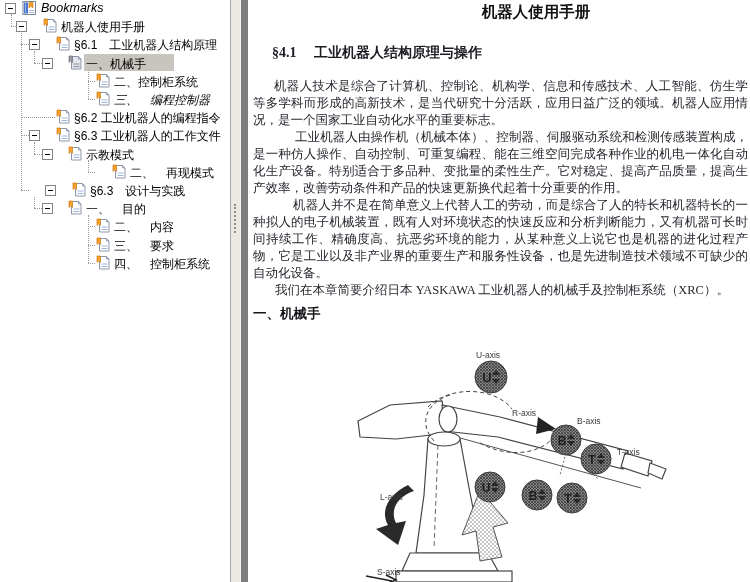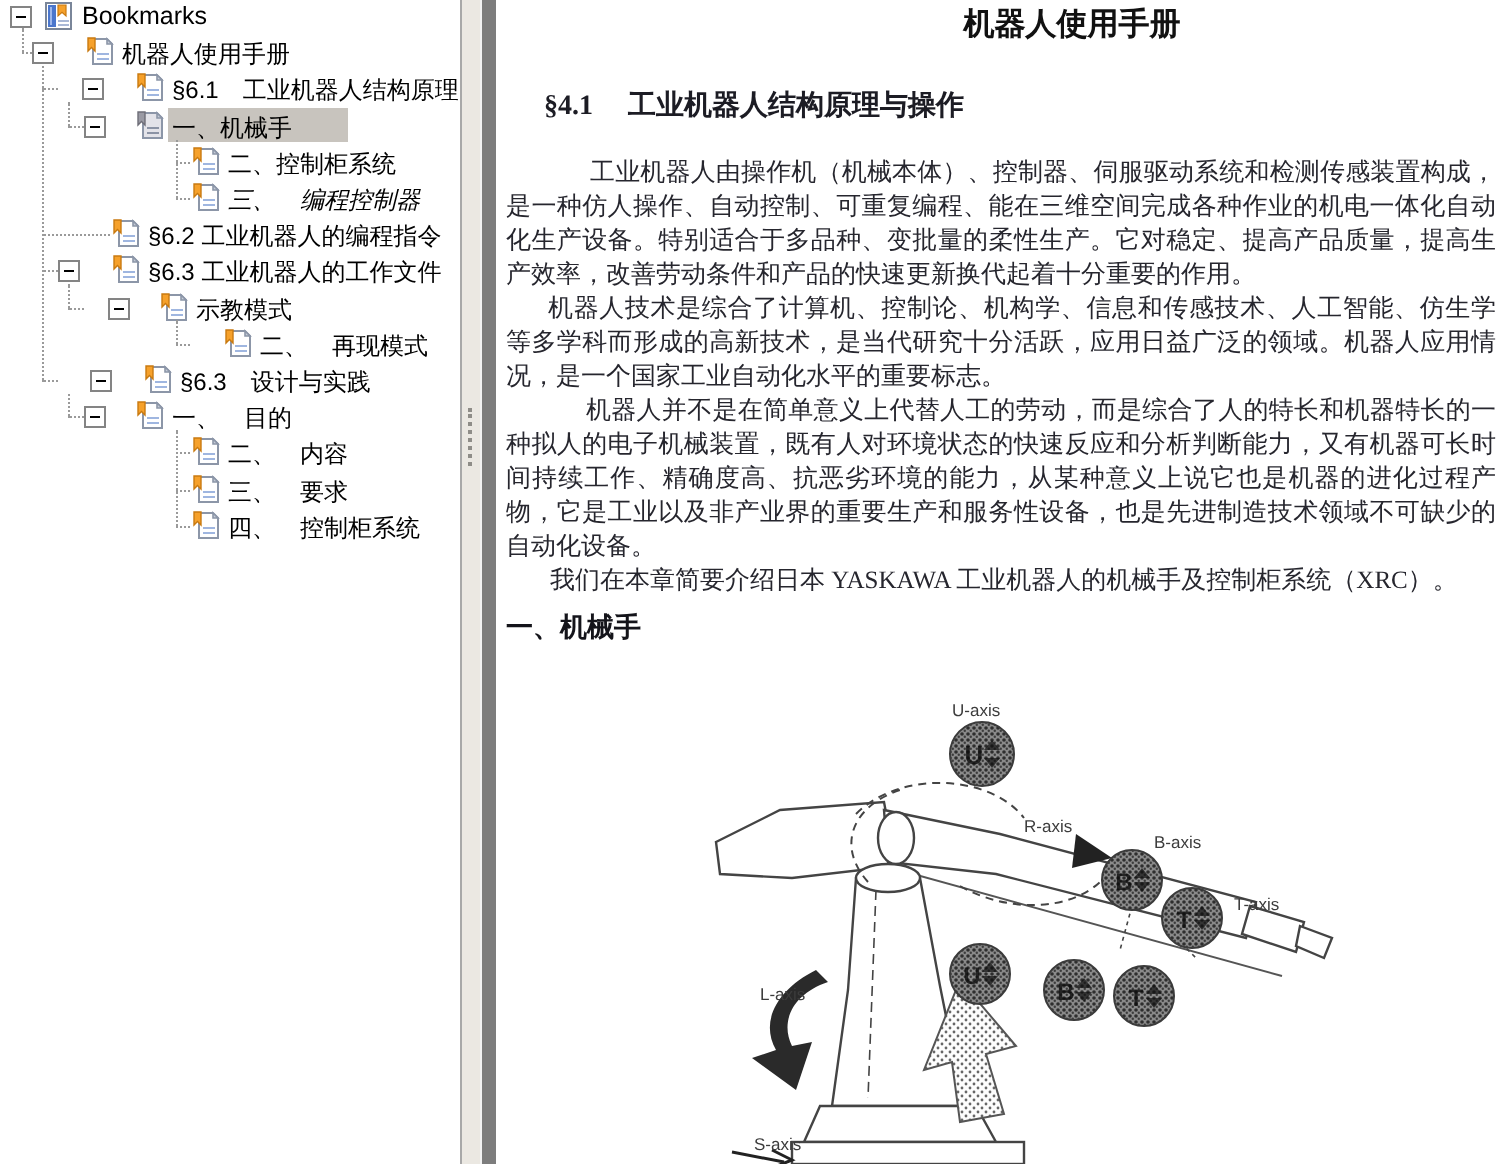--- a/index.html
+++ b/index.html
@@ -3,21 +3,21 @@
 <meta charset="utf-8">
 <style>
   html,body{margin:0;padding:0;background:#fff;}
   .stage{position:relative;width:750px;height:582px;overflow:hidden;background:#fff;
          font-family:"Liberation Sans",sans-serif;-webkit-font-smoothing:antialiased;}
 
   
   .bm-pane{position:absolute;left:0;top:0;width:230px;height:582px;background:#fff;overflow:hidden;}
   .bm-row{position:absolute;height:17px;white-space:nowrap;}
   .bm-label{position:absolute;top:1px;font-size:12px;color:#000;white-space:nowrap;}
-  .bm-root-label{font-size:12.5px;}
+  .bm-root-label{font-size:12.5px;font-style:italic;}
   .bm-selected-bg{position:absolute;top:-1px;height:17px;background:var(--sel-bg,#c8c4be);z-index:0;}
   .bm-label span{position:relative;z-index:1;}
   .expand-box{position:absolute;top:3px;width:11px;height:11px;background:#fff;
               border:1px solid #848484;box-sizing:border-box;z-index:2;}
   .expand-box::after{content:"";position:absolute;left:2px;top:4px;width:5px;height:1px;background:#000;}
   .tree-vline{position:absolute;width:0;border-left:1px dotted #9a9a9a;}
   .tree-stub{position:absolute;height:0;border-top:1px dotted #9a9a9a;}
   .bm-icon{position:absolute;top:0;width:15px;height:16px;}
 
   
@@ -64,21 +64,21 @@
       <div class="expand-box" style="display: block; left: 16px;"></div>
       <svg class="bm-icon" width="15" height="16" viewBox="0 0 15 16" style="left: 43px;">
         <path class="pg" d="M3.5,1.5 h7 l2.5,2.5 v10 h-9.5 Z" fill="#fff" stroke="#8c96a8" stroke-width="1"></path>
         <path class="fold" d="M10.5,1.5 l2.5,2.5 h-2.5 Z" fill="#c6ccd8" stroke="#8c96a8" stroke-width="0.8"></path>
         <path class="flag" d="M1,1 h3.5 v6.5 l-1.75,-1.7 L1,7.5 Z" fill="#f6a12b" stroke="#c97a10" stroke-width="0.7"></path>
         <rect class="ln1" x="5.5" y="8.5" width="6" height="1" fill="#9fb6e0"></rect>
         <rect class="ln2" x="5.5" y="11" width="6" height="1" fill="#9fb6e0"></rect>
       </svg>
       <div class="bm-label" style="left: 61px;"><span>机器人使用手册</span></div>
     </div>
-      <div class="bm-row" style="top: 36px; left: 12px; width: 194px;">
+      <div class="bm-row" style="top: 36px; left: 0px; width: 194px;">
 
       <div class="expand-box" style="display: block; left: 29px;"></div>
       <svg class="bm-icon" width="15" height="16" viewBox="0 0 15 16" style="left: 56px;">
         <path class="pg" d="M3.5,1.5 h7 l2.5,2.5 v10 h-9.5 Z" fill="#fff" stroke="#8c96a8" stroke-width="1"></path>
         <path class="fold" d="M10.5,1.5 l2.5,2.5 h-2.5 Z" fill="#c6ccd8" stroke="#8c96a8" stroke-width="0.8"></path>
         <path class="flag" d="M1,1 h3.5 v6.5 l-1.75,-1.7 L1,7.5 Z" fill="#f6a12b" stroke="#c97a10" stroke-width="0.7"></path>
         <rect class="ln1" x="5.5" y="8.5" width="6" height="1" fill="#9fb6e0"></rect>
         <rect class="ln2" x="5.5" y="11" width="6" height="1" fill="#9fb6e0"></rect>
       </svg>
       <div class="bm-label" style="left: 74px;"><span>§6.1　工业机器人结构原理</span></div>
@@ -133,21 +133,21 @@
       <div class="expand-box" style="display: block; left: 29px;"></div>
       <svg class="bm-icon" width="15" height="16" viewBox="0 0 15 16" style="left: 56px;">
         <path class="pg" d="M3.5,1.5 h7 l2.5,2.5 v10 h-9.5 Z" fill="#fff" stroke="#8c96a8" stroke-width="1"></path>
         <path class="fold" d="M10.5,1.5 l2.5,2.5 h-2.5 Z" fill="#c6ccd8" stroke="#8c96a8" stroke-width="0.8"></path>
         <path class="flag" d="M1,1 h3.5 v6.5 l-1.75,-1.7 L1,7.5 Z" fill="#f6a12b" stroke="#c97a10" stroke-width="0.7"></path>
         <rect class="ln1" x="5.5" y="8.5" width="6" height="1" fill="#9fb6e0"></rect>
         <rect class="ln2" x="5.5" y="11" width="6" height="1" fill="#9fb6e0"></rect>
       </svg>
       <div class="bm-label" style="left: 74px;"><span>§6.3 工业机器人的工作文件</span></div>
     </div>
-      <div class="bm-row" style="top: 146px; left: 12px; width: 230px;">
+      <div class="bm-row" style="top: 146px; left: 0px; width: 230px;">
 
       <div class="expand-box" style="display: block; left: 42px;"></div>
       <svg class="bm-icon" width="15" height="16" viewBox="0 0 15 16" style="left: 68px;">
         <path class="pg" d="M3.5,1.5 h7 l2.5,2.5 v10 h-9.5 Z" fill="#fff" stroke="#8c96a8" stroke-width="1"></path>
         <path class="fold" d="M10.5,1.5 l2.5,2.5 h-2.5 Z" fill="#c6ccd8" stroke="#8c96a8" stroke-width="0.8"></path>
         <path class="flag" d="M1,1 h3.5 v6.5 l-1.75,-1.7 L1,7.5 Z" fill="#f6a12b" stroke="#c97a10" stroke-width="0.7"></path>
         <rect class="ln1" x="5.5" y="8.5" width="6" height="1" fill="#9fb6e0"></rect>
         <rect class="ln2" x="5.5" y="11" width="6" height="1" fill="#9fb6e0"></rect>
       </svg>
       <div class="bm-label" style="left: 86px;"><span>示教模式</span></div>
@@ -246,22 +246,22 @@
 
   <div class="divider-line"></div>
   <div class="divider-strip"></div>
   <div class="divider-handle"></div>
   <div class="divider-bar"></div>
 
   <div class="doc-pane">
     <div class="doc-title">机器人使用手册</div>
     <div class="doc-h2">§4.1　 工业机器人结构原理与操作</div>
     <div class="doc-body" id="docBody">
+        <p style="text-indent: 21px;">机器人技术是综合了计算机、控制论、机构学、信息和传感技术、人工智能、仿生学等多学科而形成的高新技术，是当代研究十分活跃，应用日益广泛的领域。机器人应用情况，是一个国家工业自动化水平的重要标志。</p>
         <p style="text-indent: 42px;">工业机器人由操作机（机械本体）、控制器、伺服驱动系统和检测传感装置构成，是一种仿人操作、自动控制、可重复编程、能在三维空间完成各种作业的机电一体化自动化生产设备。特别适合于多品种、变批量的柔性生产。它对稳定、提高产品质量，提高生产效率，改善劳动条件和产品的快速更新换代起着十分重要的作用。</p>
-        <p style="text-indent: 21px;">机器人技术是综合了计算机、控制论、机构学、信息和传感技术、人工智能、仿生学等多学科而形成的高新技术，是当代研究十分活跃，应用日益广泛的领域。机器人应用情况，是一个国家工业自动化水平的重要标志。</p>
         <p style="text-indent: 40px;">机器人并不是在简单意义上代替人工的劳动，而是综合了人的特长和机器特长的一种拟人的电子机械装置，既有人对环境状态的快速反应和分析判断能力，又有机器可长时间持续工作、精确度高、抗恶劣环境的能力，从某种意义上说它也是机器的进化过程产物，它是工业以及非产业界的重要生产和服务性设备，也是先进制造技术领域不可缺少的自动化设备。</p>
         <p style="text-indent: 22px;">我们在本章简要介绍日本 YASKAWA 工业机器人的机械手及控制柜系统（XRC）。</p>
         <h3>一、机械手</h3>
       </div>
 
     <svg class="fig" width="420" height="237" viewBox="0 0 420 237">
       <defs>
         <pattern id="stipD" width="3" height="3" patternUnits="userSpaceOnUse">
           <rect width="3" height="3" fill="#8a8a8a"></rect>
           <circle cx="1" cy="1" r="0.9" fill="#2e2e2e"></circle>

